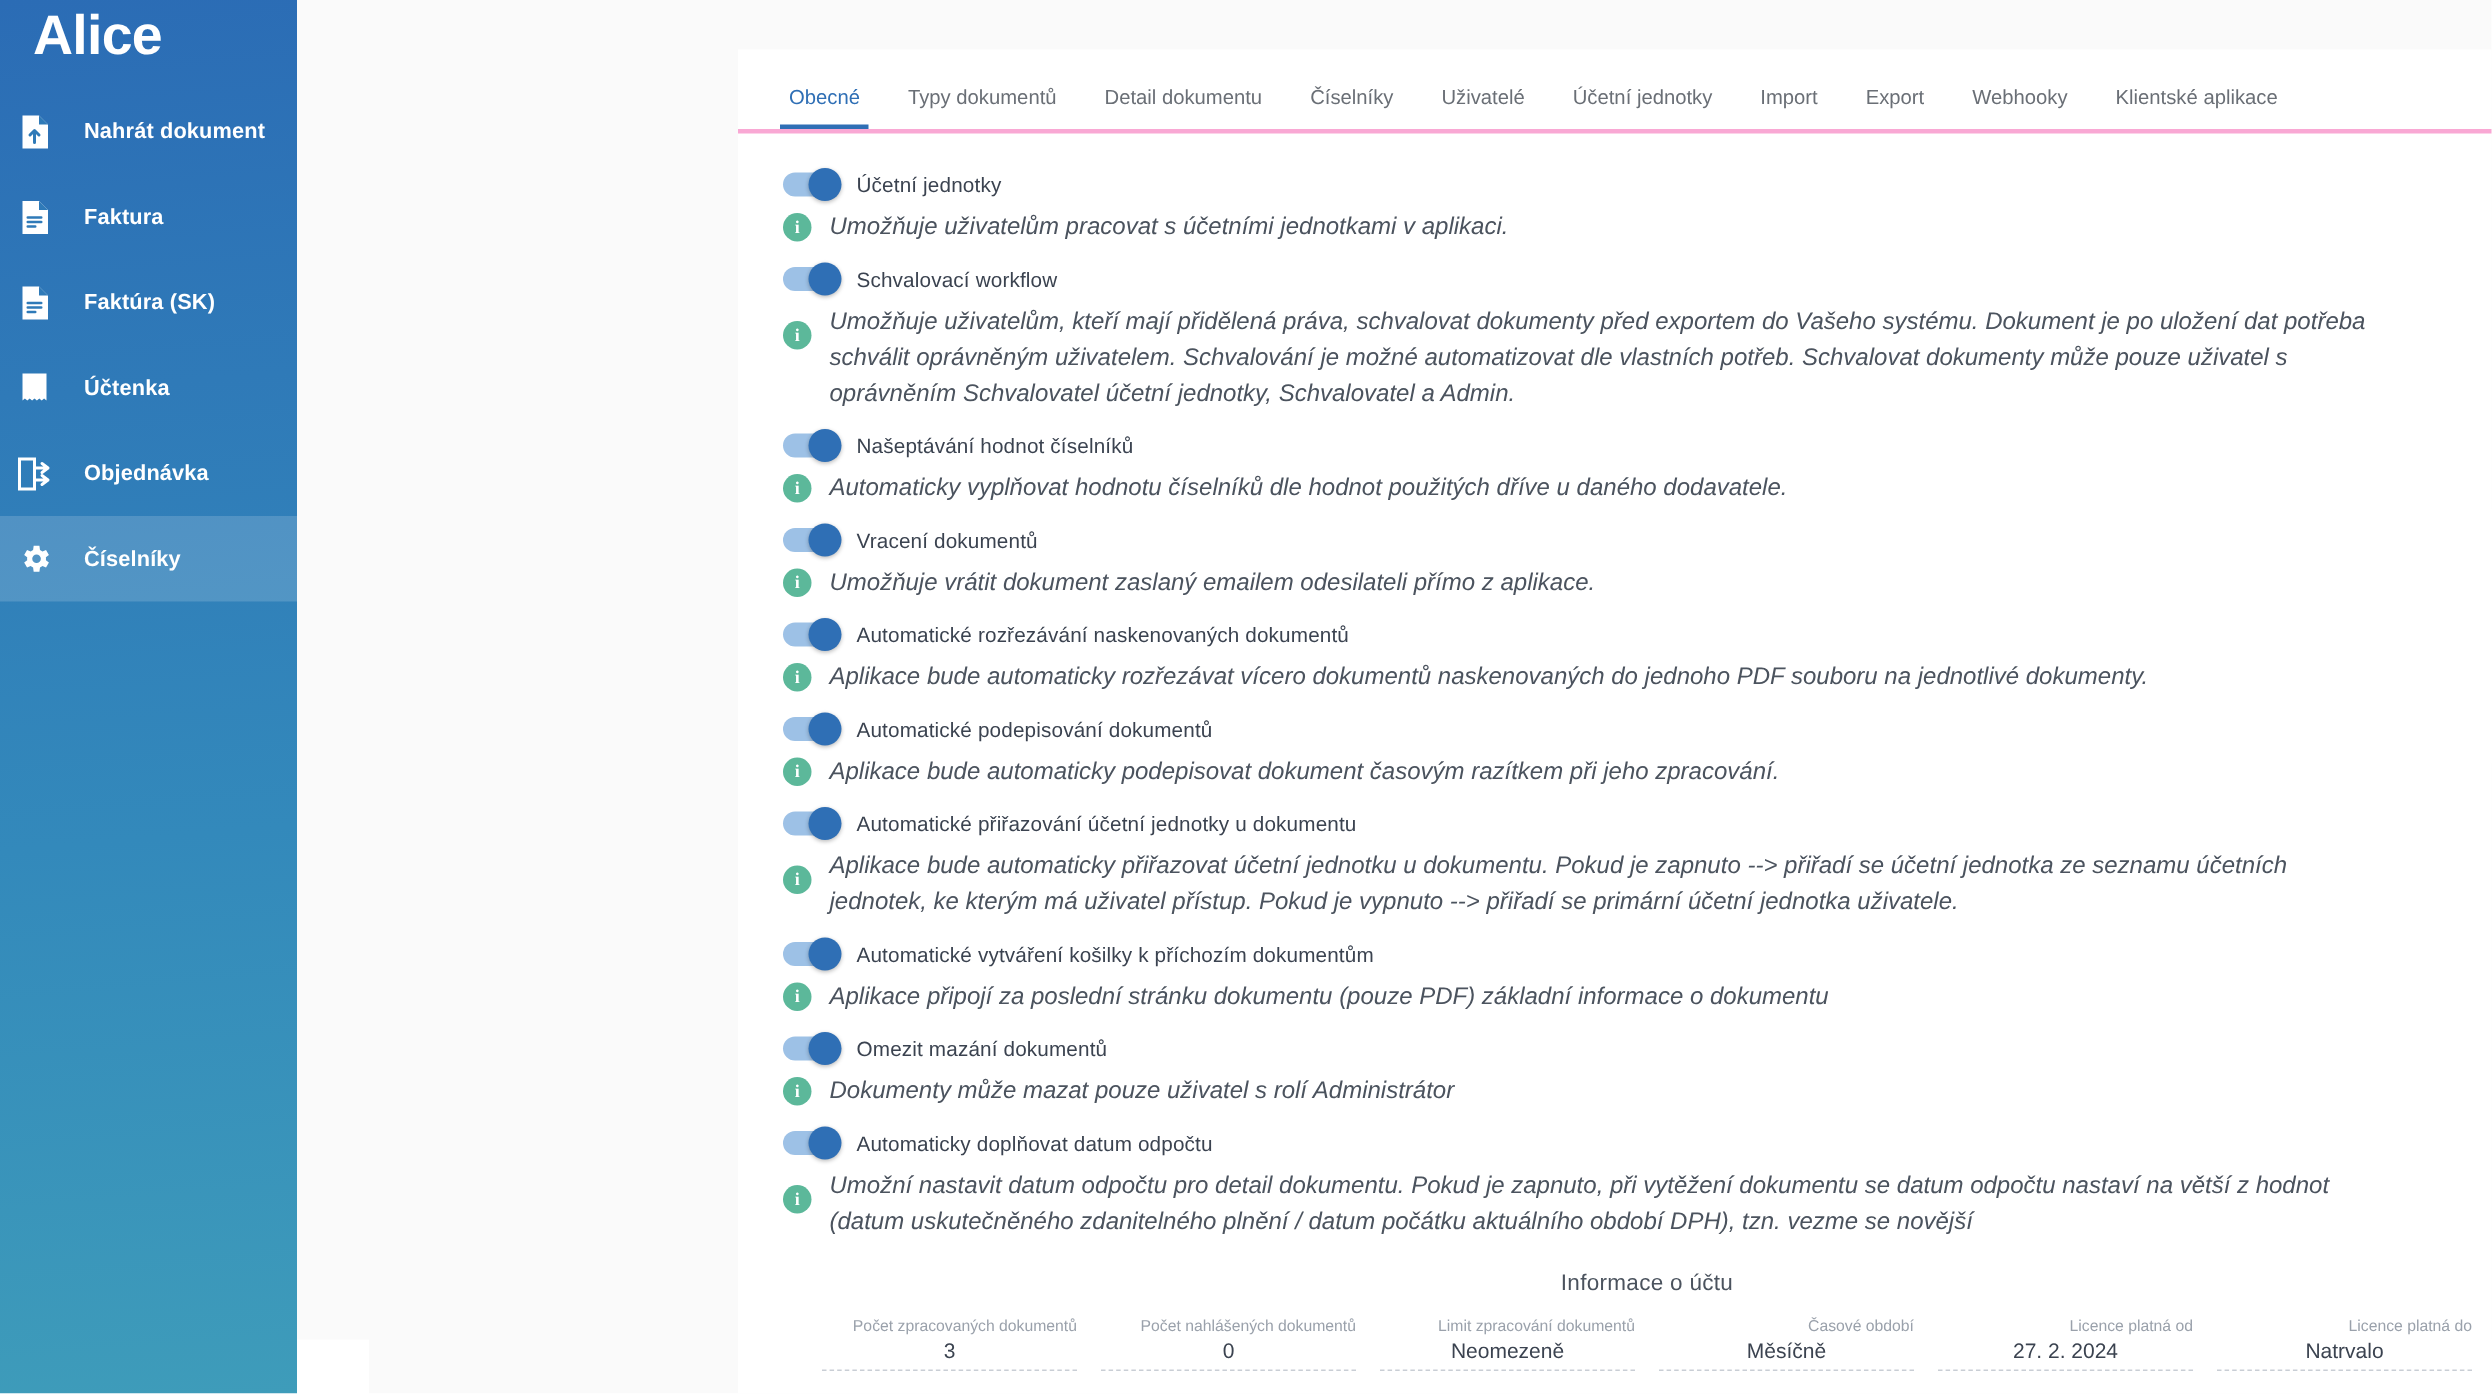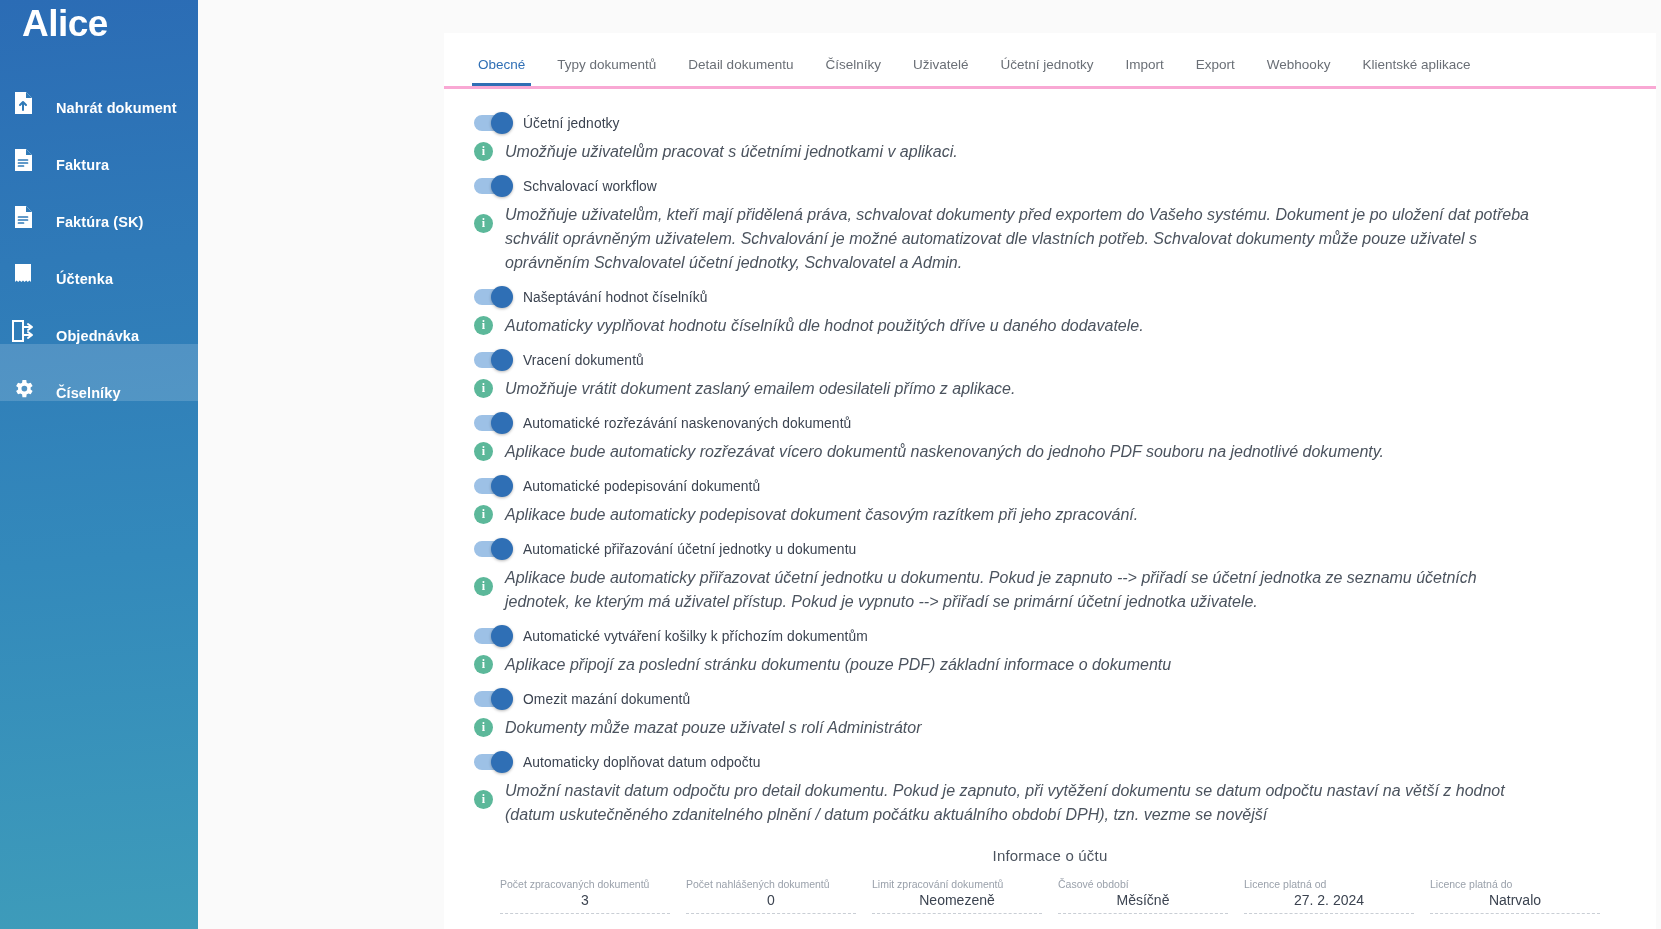--- a/index.html
+++ b/index.html
@@ -2,35 +2,35 @@
 <html><head>
 <meta charset="utf-8">
 <style>
   * { box-sizing: border-box; margin: 0; padding: 0; }
   html, body {
     width: 1661px; height: 929px;
     font-family: "Liberation Sans", sans-serif;
     background: #ffffff;
     overflow: hidden;
   }
-  .app { position: relative; width: 1661px; height: 893px; display: flex; background:#fafafa; }
+  .app { position: relative; width: 1661px; height: 893px; display: flex; background:#fafafa;gap:48px; }
 
   
   .sidebar {
     width: 198px; height: 929px; flex: 0 0 198px;
     background: linear-gradient(175deg, #2b6cb5 0%, #2f7ab8 28%, #3389bb 60%, #3e9cba 100%);
     position: relative; color: #fff;
   }
   .logo {
     font-size: 37px; font-weight: bold; letter-spacing: -0.5px;
     padding: 5px 0 0 22px; line-height: 1.0; color:#fff;
   }
   .nav { margin-top: 17px; }
   .nav-item {
-    height: 57px; display: flex; align-items: flex-end; gap: 20px;
+    height: 57px; display: flex; align-items: center; gap: 20px;
     padding-left: 10px; cursor: pointer;
   }
   .nav-item.active { background: rgba(255,255,255,0.16); }
   .nav-ico {
     width: 26px; height: 26px; flex: 0 0 26px;
     display: flex; align-items: center; justify-content: center;
   }
   .nav-ico svg { display:block; }
   .nav-lbl { font-size: 14.5px; font-weight: 600; letter-spacing: .1px; color:#fff; }
 
@@ -81,21 +81,21 @@
     line-height: 1.5; max-width: 1030px;
   }
 
   
   .acct-title {
     text-align: center; font-size: 15px; color: #4b535e;
     margin: 20px 0 14px 0; letter-spacing:.2px;
   }
   .acct-grid { display: flex; gap: 0; padding: 0 18px 0 18px; }
   .acct-cell { flex: 1; padding: 0 8px; }
-  .acct-lbl { font-size: 10.5px; color: #9aa1ab; margin-bottom: 2px; }
+  .acct-lbl { font-size: 10.5px; color: #9aa1ab; margin-bottom: 2px; text-align: right; }
   .acct-val {
     font-size: 14px; color: #3b4350; text-align: center;
     padding-bottom: 5px;
   }
   .acct-line { border-bottom: 1px dashed #c9ced5; }
 
   .save-wrap { display: flex; justify-content: flex-end; padding: 30px 26px 0 0; }
   .btn-save {
     background: #4fb3a3; color: #fff; border: none; border-radius: 4px;
     font-size: 12px; padding: 10px 19px; cursor: pointer;

